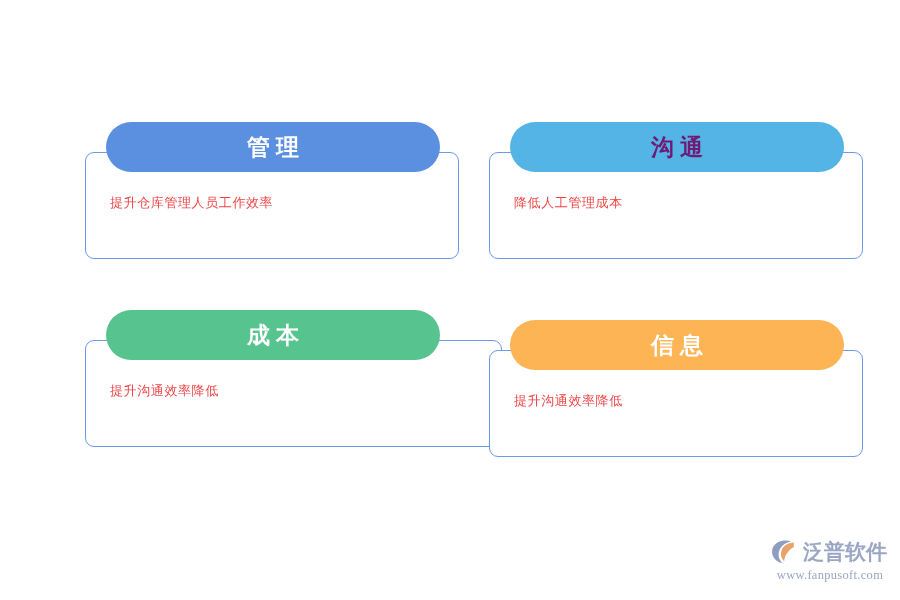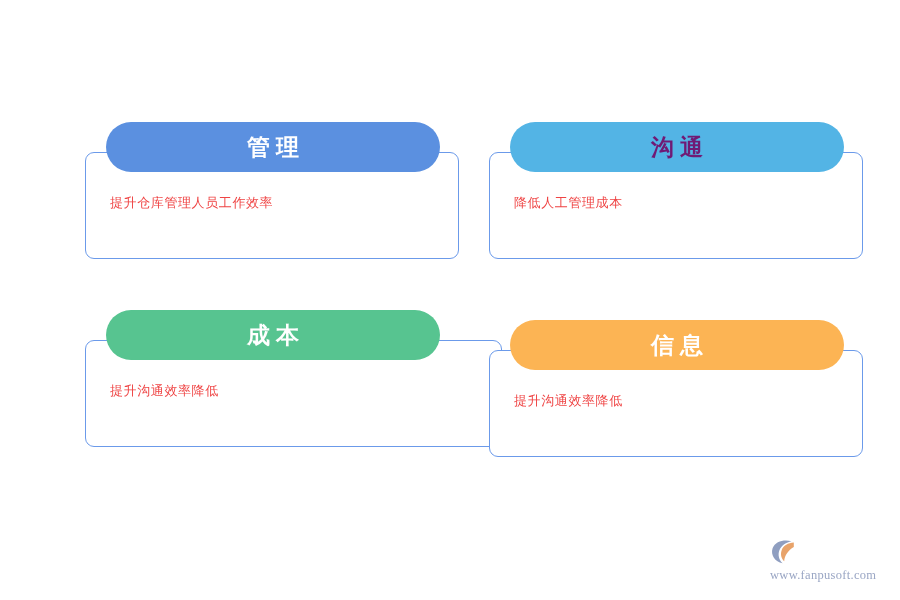--- a/index.html
+++ b/index.html
@@ -100,21 +100,21 @@
     letter-spacing: 0px;
     line-height: 28px;
     font-family: "DejaVu Sans", sans-serif;
   }
   #watermark .url {
     font-size: 12.5px;
     color: #9aa6c4;
     letter-spacing: 0.3px;
     font-family: "Liberation Serif", serif;
     margin-top: 1px;
-    text-align: left;
+    text-align: center;
   }
 </style>
 </head>
 <body style="background: rgb(255, 255, 255);">
 
 <div id="board">
 
   <div class="card" id="card-0">
     <div class="body" style="border-color: rgb(107, 154, 234);"></div>
     <div class="pill" style="background: rgb(91, 144, 224); color: rgb(255, 255, 255);">
@@ -149,17 +149,18 @@
 
   <div id="watermark">
     <div class="logo-row">
       <span class="mark">
         <svg viewBox="0 0 30 28" width="30" height="28" aria-hidden="true">
           <path d="M21.5 3.2 C14.5 1.2 5.2 3.0 2.6 10.2 C0.3 16.8 5.0 24.0 12.6 25.3 C9.0 21.9 7.6 17.0 9.4 12.3 C11.3 7.3 16.3 4.2 21.5 3.2 Z" fill="#8f9ec0"></path>
           <path d="M23.8 4.6 C18.2 4.9 13.3 7.6 11.6 12.4 C10.2 16.4 11.4 20.6 14.2 23.2 C14.6 17.6 18.2 12.2 23.8 9.0 Z" fill="#e8a36a"></path>
           <path d="M25.2 10.8 C21.0 13.6 18.0 17.6 17.4 22.2 C21.6 21.0 24.8 17.6 25.2 13.4 Z" fill="#ffffff"></path>
         </svg>
       </span>
+      <span class="brand" style="color: rgb(154, 166, 196);">泛普软件</span>
     </div>
     <div class="url" style="color: rgb(154, 166, 196);">www.fanpusoft.com</div>
   </div>
 
 </div>
 
 </body></html>

